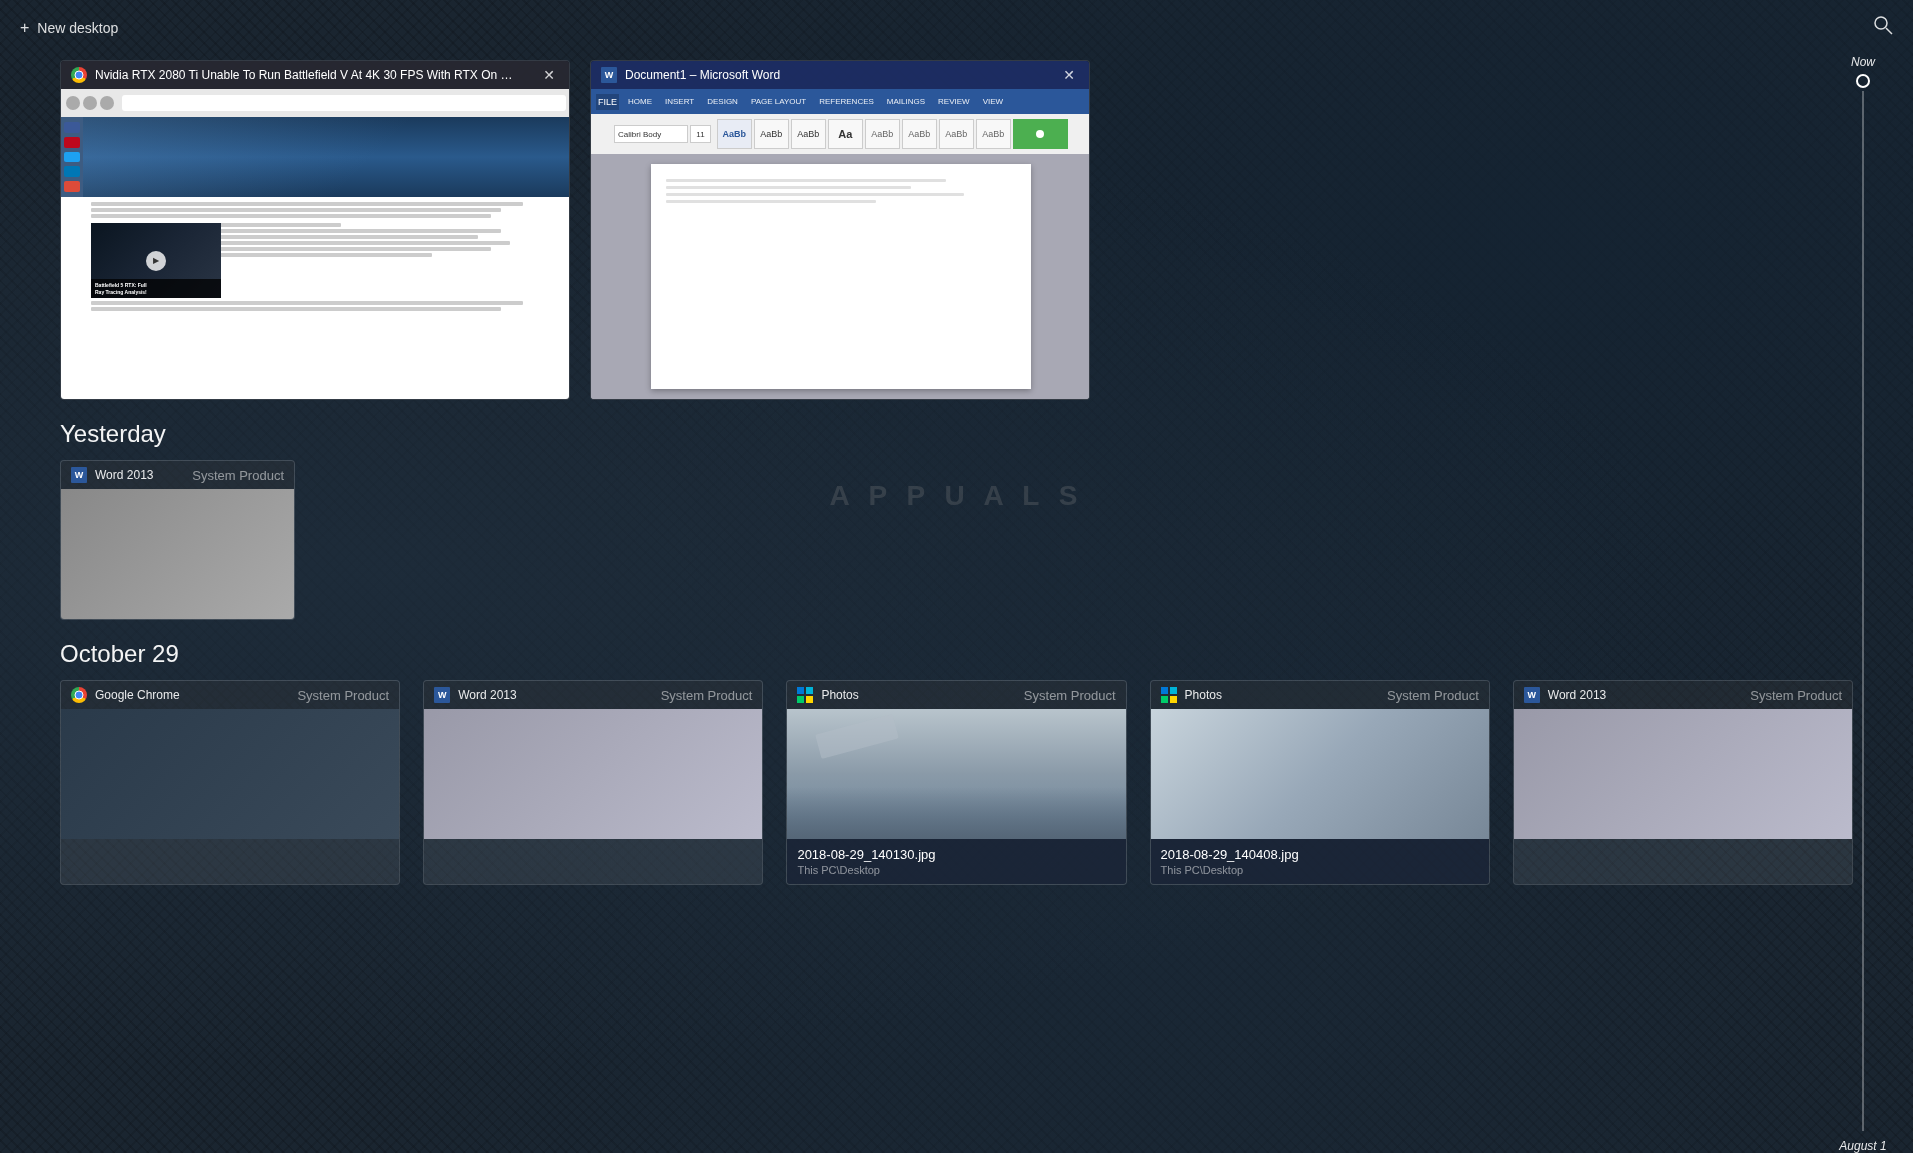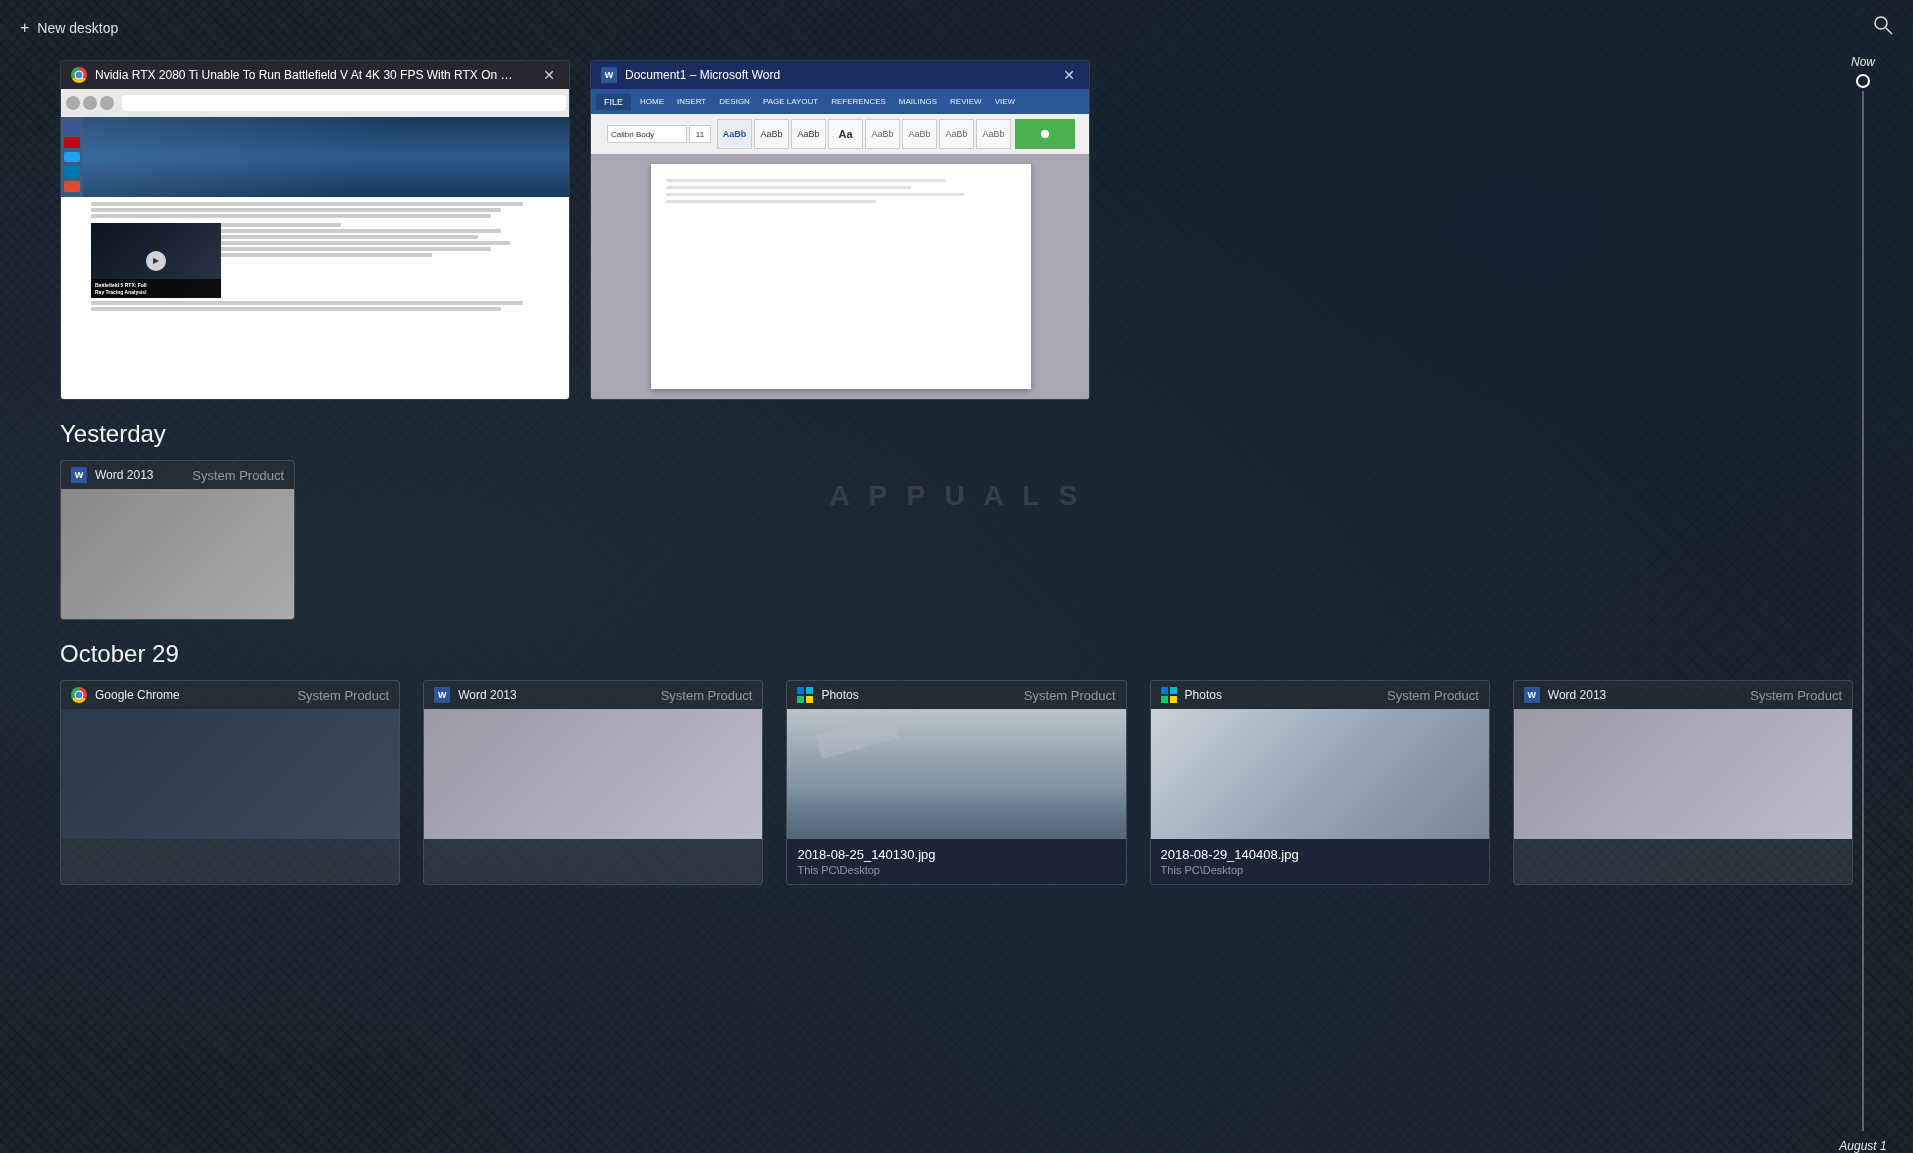--- a/index.html
+++ b/index.html
@@ -360,21 +360,21 @@
       color: rgba(255,255,255,0.9);
       font-size: 8px;
       padding: 2px 4px;
     }
 
     .word-ribbon-bottom {
       height: 40px;
       background: #f0f0f0;
       display: flex;
       align-items: center;
-      padding: 0 16px;
+      padding: 0 23px;
       gap: 2px;
     }
 
     .word-doc-area {
       background: #a8a8b4;
       flex: 1;
       display: flex;
       justify-content: center;
       padding: 10px;
       height: calc(310px - 65px);
@@ -674,21 +674,21 @@
           <div class="window-title-bar title-bar-bg">
             <div class="title-left">
               <div class="word-icon">W</div>
               <span>Document1 – Microsoft Word</span>
             </div>
             <div class="window-close-btn">✕</div>
           </div>
           <div class="word-content">
             <div class="word-ribbon">
               <div class="word-ribbon-top">
-                <div class="ribbon-tab" style="background:rgba(0,0,0,0.2);padding:3px 8px;font-size:9px;color:white;">FILE</div>
+                <div class="ribbon-tab" style="background:rgba(0,0,0,0.2);padding:3px 2px;font-size:9px;color:white;">FILE</div>
                 <div class="ribbon-tab">HOME</div>
                 <div class="ribbon-tab">INSERT</div>
                 <div class="ribbon-tab">DESIGN</div>
                 <div class="ribbon-tab">PAGE LAYOUT</div>
                 <div class="ribbon-tab">REFERENCES</div>
                 <div class="ribbon-tab">MAILINGS</div>
                 <div class="ribbon-tab">REVIEW</div>
                 <div class="ribbon-tab">VIEW</div>
               </div>
               <div class="word-ribbon-bottom">
@@ -791,21 +791,21 @@
             </div>
             <span class="card-source">System Product</span>
           </div>
           <div class="card-thumbnail">
             <div class="thumb-photo-1">
 
               <div style="position:absolute;top:15px;left:30px;width:80px;height:25px;background:rgba(180,190,200,0.5);border-radius:2px;transform:rotate(-15deg);"></div>
             </div>
           </div>
           <div class="card-file-info">
-            <div class="card-filename">2018-08-25_140130.jpg</div>
+            <div class="card-filename">2018-08-29_140130.jpg</div>
             <div class="card-filepath">This PC\Desktop</div>
           </div>
         </div>
 
         <div class="activity-card aug29-card">
           <div class="card-title-bar">
             <div class="card-title-left">
               <div class="photos-icon card-app-icon">
                 <svg viewBox="0 0 16 16" xmlns="http://www.w3.org/2000/svg">
                   <rect width="7" height="7" x="0" y="0" fill="#0078d7"></rect>

